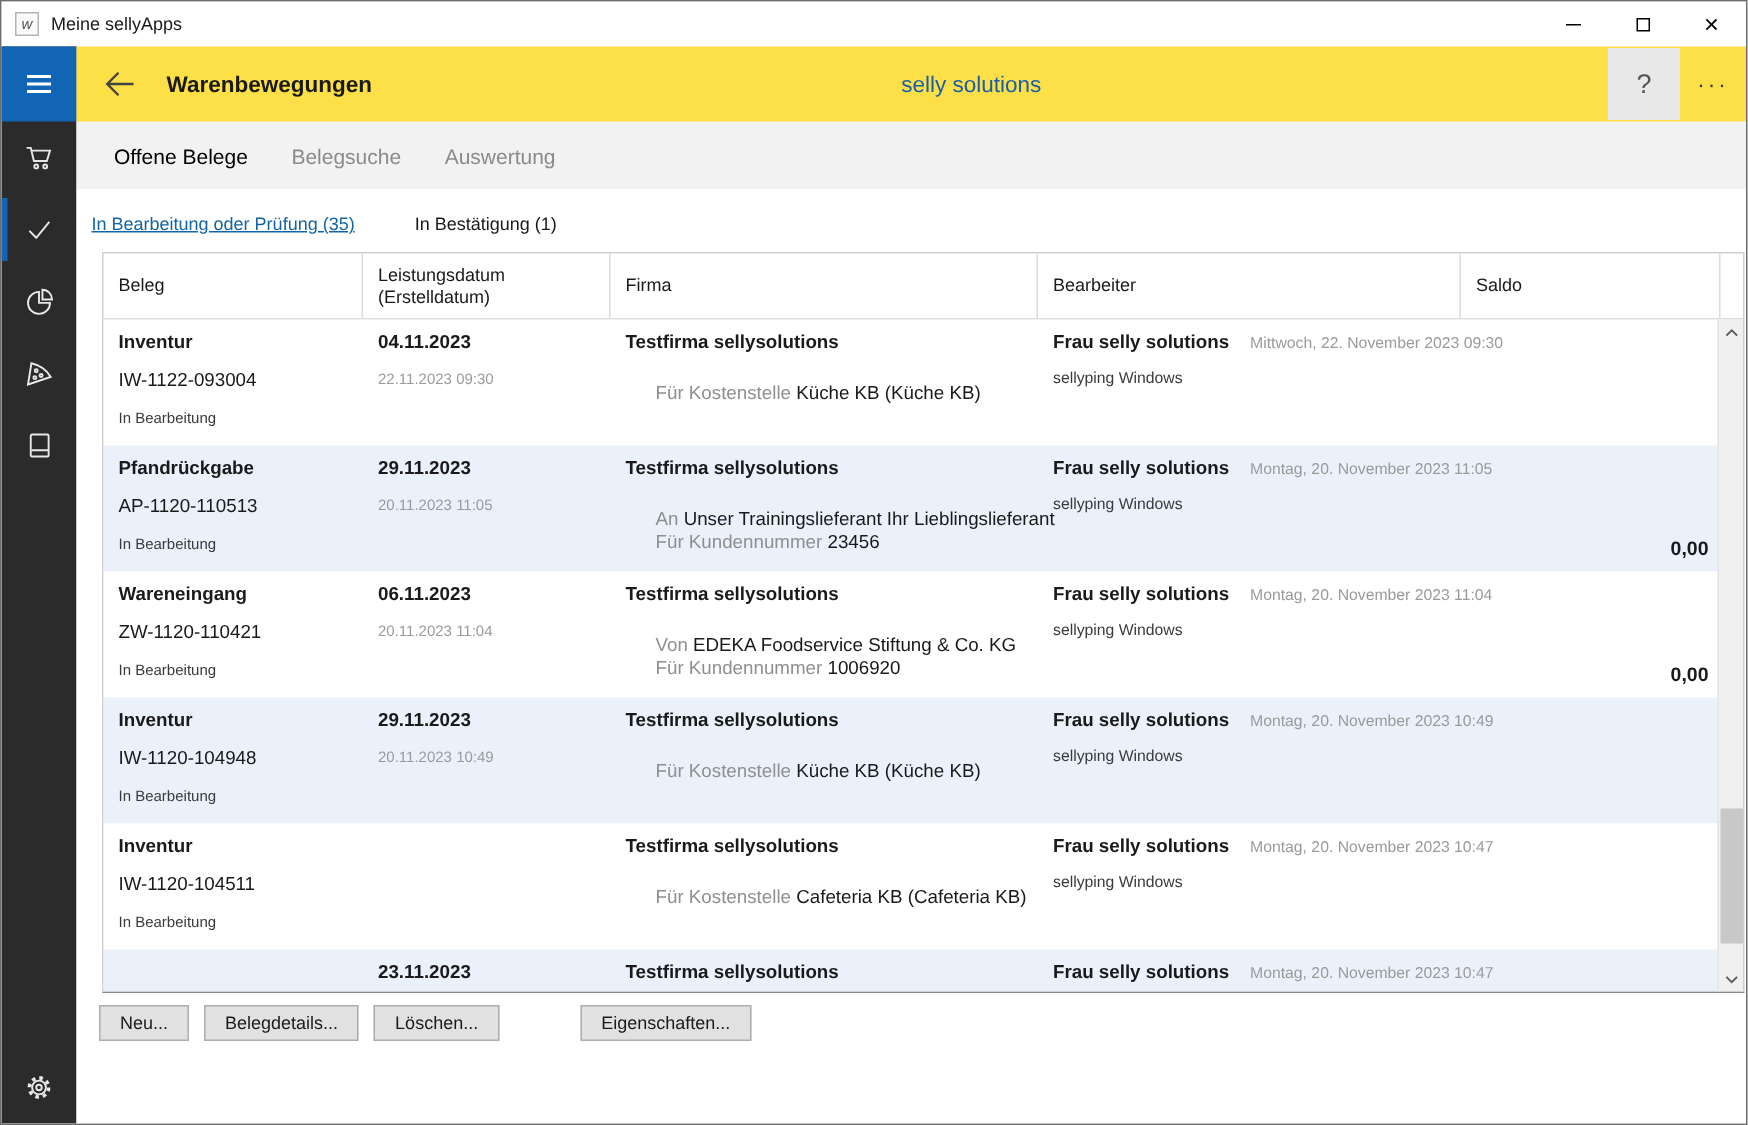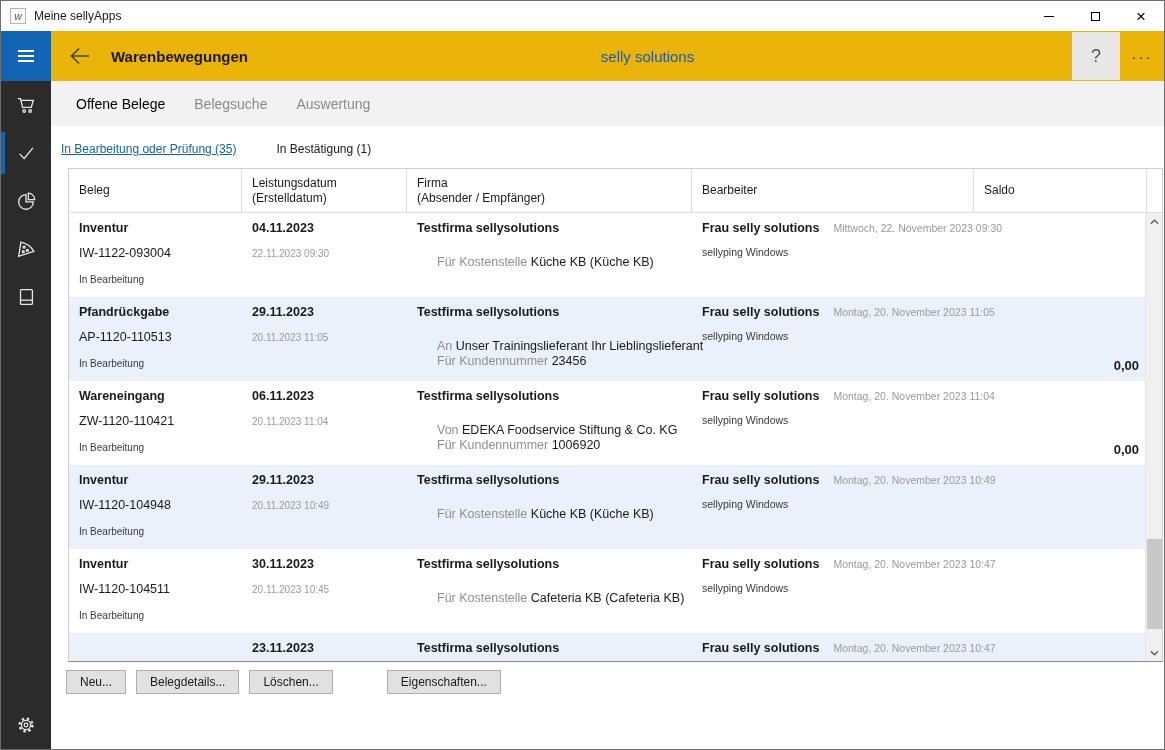--- a/index.html
+++ b/index.html
@@ -28,21 +28,21 @@
   
   .sidebar { width:50px; background:var(--sidebar-bg,#2b2b2b); display:flex; flex-direction:column; flex:0 0 auto; }
   .menu-btn { height:50px; background:var(--accent,#1265b5); display:flex; align-items:center; justify-content:center; }
   .nav-item { height:48px; position:relative; display:flex; align-items:center; justify-content:center; }
   .nav-item.active::before { content:""; position:absolute; left:0; top:3px; bottom:3px; width:4px; background:var(--accent,#1265b5); }
   .nav-spacer { flex:1; }
   .nav-item svg { stroke:#e8e8e8; fill:none; stroke-width:1.4; }
 
   
   .content-col { flex:1; display:flex; flex-direction:column; min-width:0; }
-  .header { height:50px; background:#eab308; display:flex; align-items:center; position:relative; flex:0 0 auto; }
+  .header { height:50px; background:#fde047; display:flex; align-items:center; position:relative; flex:0 0 auto; }
   .back-btn { margin-left:12px; width:34px; height:34px; display:flex; align-items:center; justify-content:center; }
   .page-title { font-size:15px; font-weight:bold; margin-left:14px; }
   .brand { position:absolute; left:0; right:0; text-align:center; transform:translateX(40px);
     color:var(--brand,#1a5dab); font-size:15px; pointer-events:none; }
   .header-right { margin-left:auto; display:flex; align-items:center; height:100%; }
   .help-btn { width:48px; height:48px; background:#e8e8e8; display:flex; align-items:center; justify-content:center;
     font-size:18px; color:#555; font-weight:300; }
   .more-btn { width:44px; height:48px; display:flex; align-items:center; justify-content:center;
     font-size:15px; letter-spacing:2px; color:#333; }
 
@@ -212,21 +212,20 @@
           <div class="thead">
             <div class="th">
                 <span>Beleg</span>
               </div>
             <div class="th">
                 <span>Leistungsdatum</span>
                 <span>(Erstelldatum)</span>
               </div>
             <div class="th">
                 <span>Firma</span>
-                <span>(Absender / Empfänger)</span>
               </div>
             <div class="th">
                 <span>Bearbeiter</span>
               </div>
             <div class="th">
                 <span>Saldo</span>
               </div>
             <div class="th"></div>
           </div>
           <div class="tbody">
@@ -340,24 +339,20 @@
     <div class="cell c-saldo">
       
     </div>
   </div>
                 <div class="row">
     <div class="cell c-beleg">
       <div class="lt top b">Inventur</div>
       <div class="lt mid">IW-1120-104511</div>
       <div class="lt bot status-txt">In Bearbeitung</div>
     </div>
-    <div class="cell c-date">
-      <div class="lt top b">30.11.2023</div>
-      <div class="lt mid small">20.11.2023 10:45</div>
-    </div>
     <div class="cell c-firma">
       <div class="lt top b">Testfirma sellysolutions</div>
       <div>
                       <div class="firma-line"><span class="lbl">Für Kostenstelle</span><span class="val"> Cafeteria KB (Cafeteria KB)</span></div>
                     </div>
     </div>
     <div class="cell c-bearb">
       <div class="editor-line">
         <span class="editor-name">Frau selly solutions</span>
         <span class="editor-date">Montag, 20. November 2023 10:47</span>

